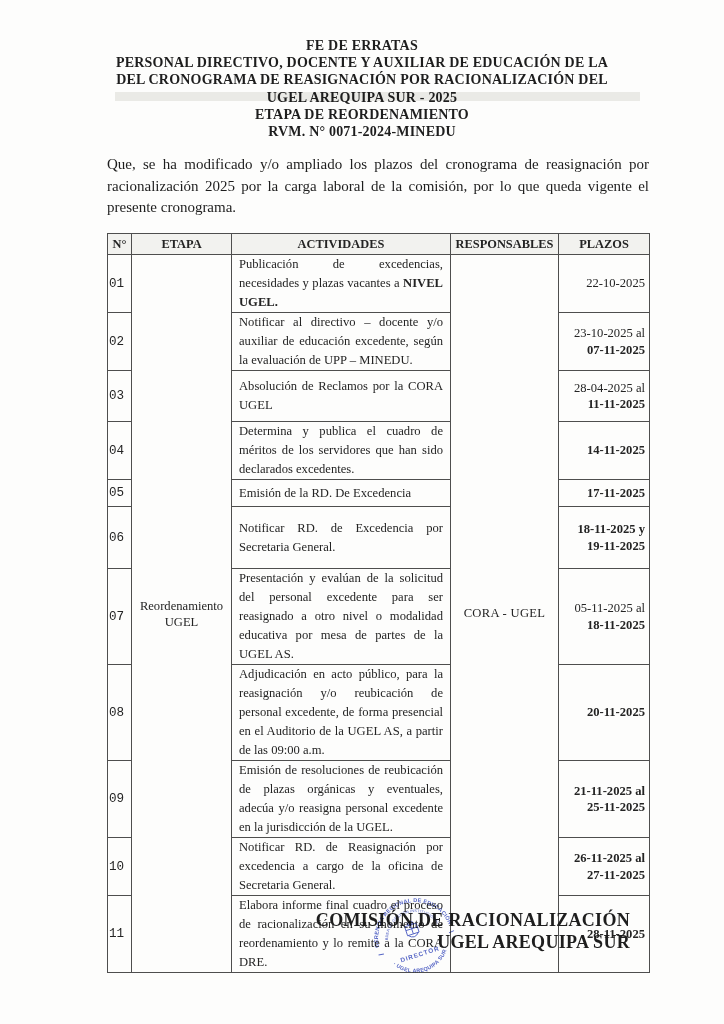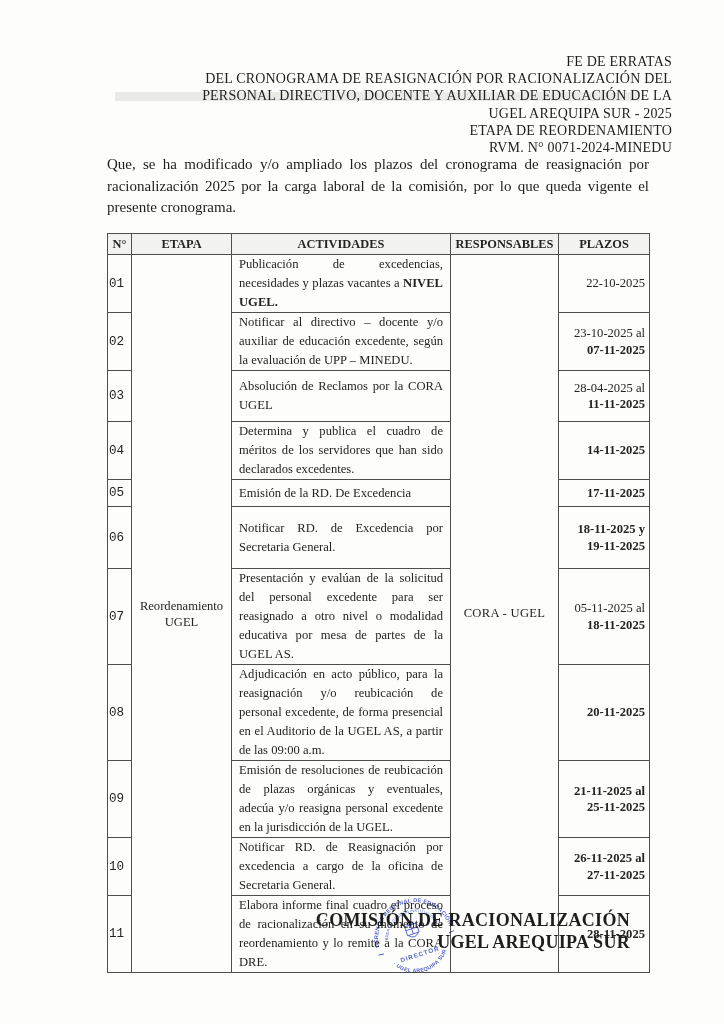--- a/index.html
+++ b/index.html
@@ -13,23 +13,23 @@
     overflow: hidden;
   }
   .smudge {
     position: absolute; left: 115px; top: 92px;
     width: 525px; height: 9px;
     background: #eaeae6; z-index: 0;
   }
   .titles {
     position: absolute; top: 37px; left: 50%;
     transform: translateX(-50%);
-    width: 620px; text-align: right;
-    font-weight: normal; font-size: 14px; line-height: 17.2px;
-    letter-spacing: 0.2px; z-index: 1; margin-top: 16px;
+    width: 620px; text-align: center;
+    font-weight: bold; font-size: 14px; line-height: 17.2px;
+    letter-spacing: 0.2px; z-index: 1;
   }
   .intro {
     position: absolute; top: 154px; left: 107px; width: 542px;
     margin: 0; font-size: 15px; line-height: 21.5px;
     text-align: justify;
   }
   table.schedule {
     position: absolute; top: 233px; left: 107px; width: 542px;
     border-collapse: collapse; table-layout: fixed;
     font-size: 12.6px; color: #242424;
@@ -63,22 +63,22 @@
   }
   .stamp .crest, .stamp .dash { stroke: var(--stamp-color, #3d4fc0); fill: none; }
 </style>
 </head>
 <body>
 
 <div class="smudge"></div>
 
 <header class="titles">
   <div>FE DE ERRATAS</div>
+  <div>PERSONAL DIRECTIVO, DOCENTE Y AUXILIAR DE EDUCACIÓN DE LA</div>
   <div>DEL CRONOGRAMA DE REASIGNACIÓN POR RACIONALIZACIÓN DEL</div>
-  <div>PERSONAL DIRECTIVO, DOCENTE Y AUXILIAR DE EDUCACIÓN DE LA</div>
   <div>UGEL AREQUIPA SUR - 2025</div>
   <div>ETAPA DE REORDENAMIENTO</div>
   <div>RVM. N° 0071-2024-MINEDU</div>
 </header>
 
 <p class="intro">Que, se ha modificado y/o ampliado los plazos del cronograma de reasignación por racionalización 2025 por la carga laboral de la comisión, por lo que queda vigente el presente cronograma.</p>
 
 <table class="schedule">
   <colgroup>
     <col style="width:24px">

